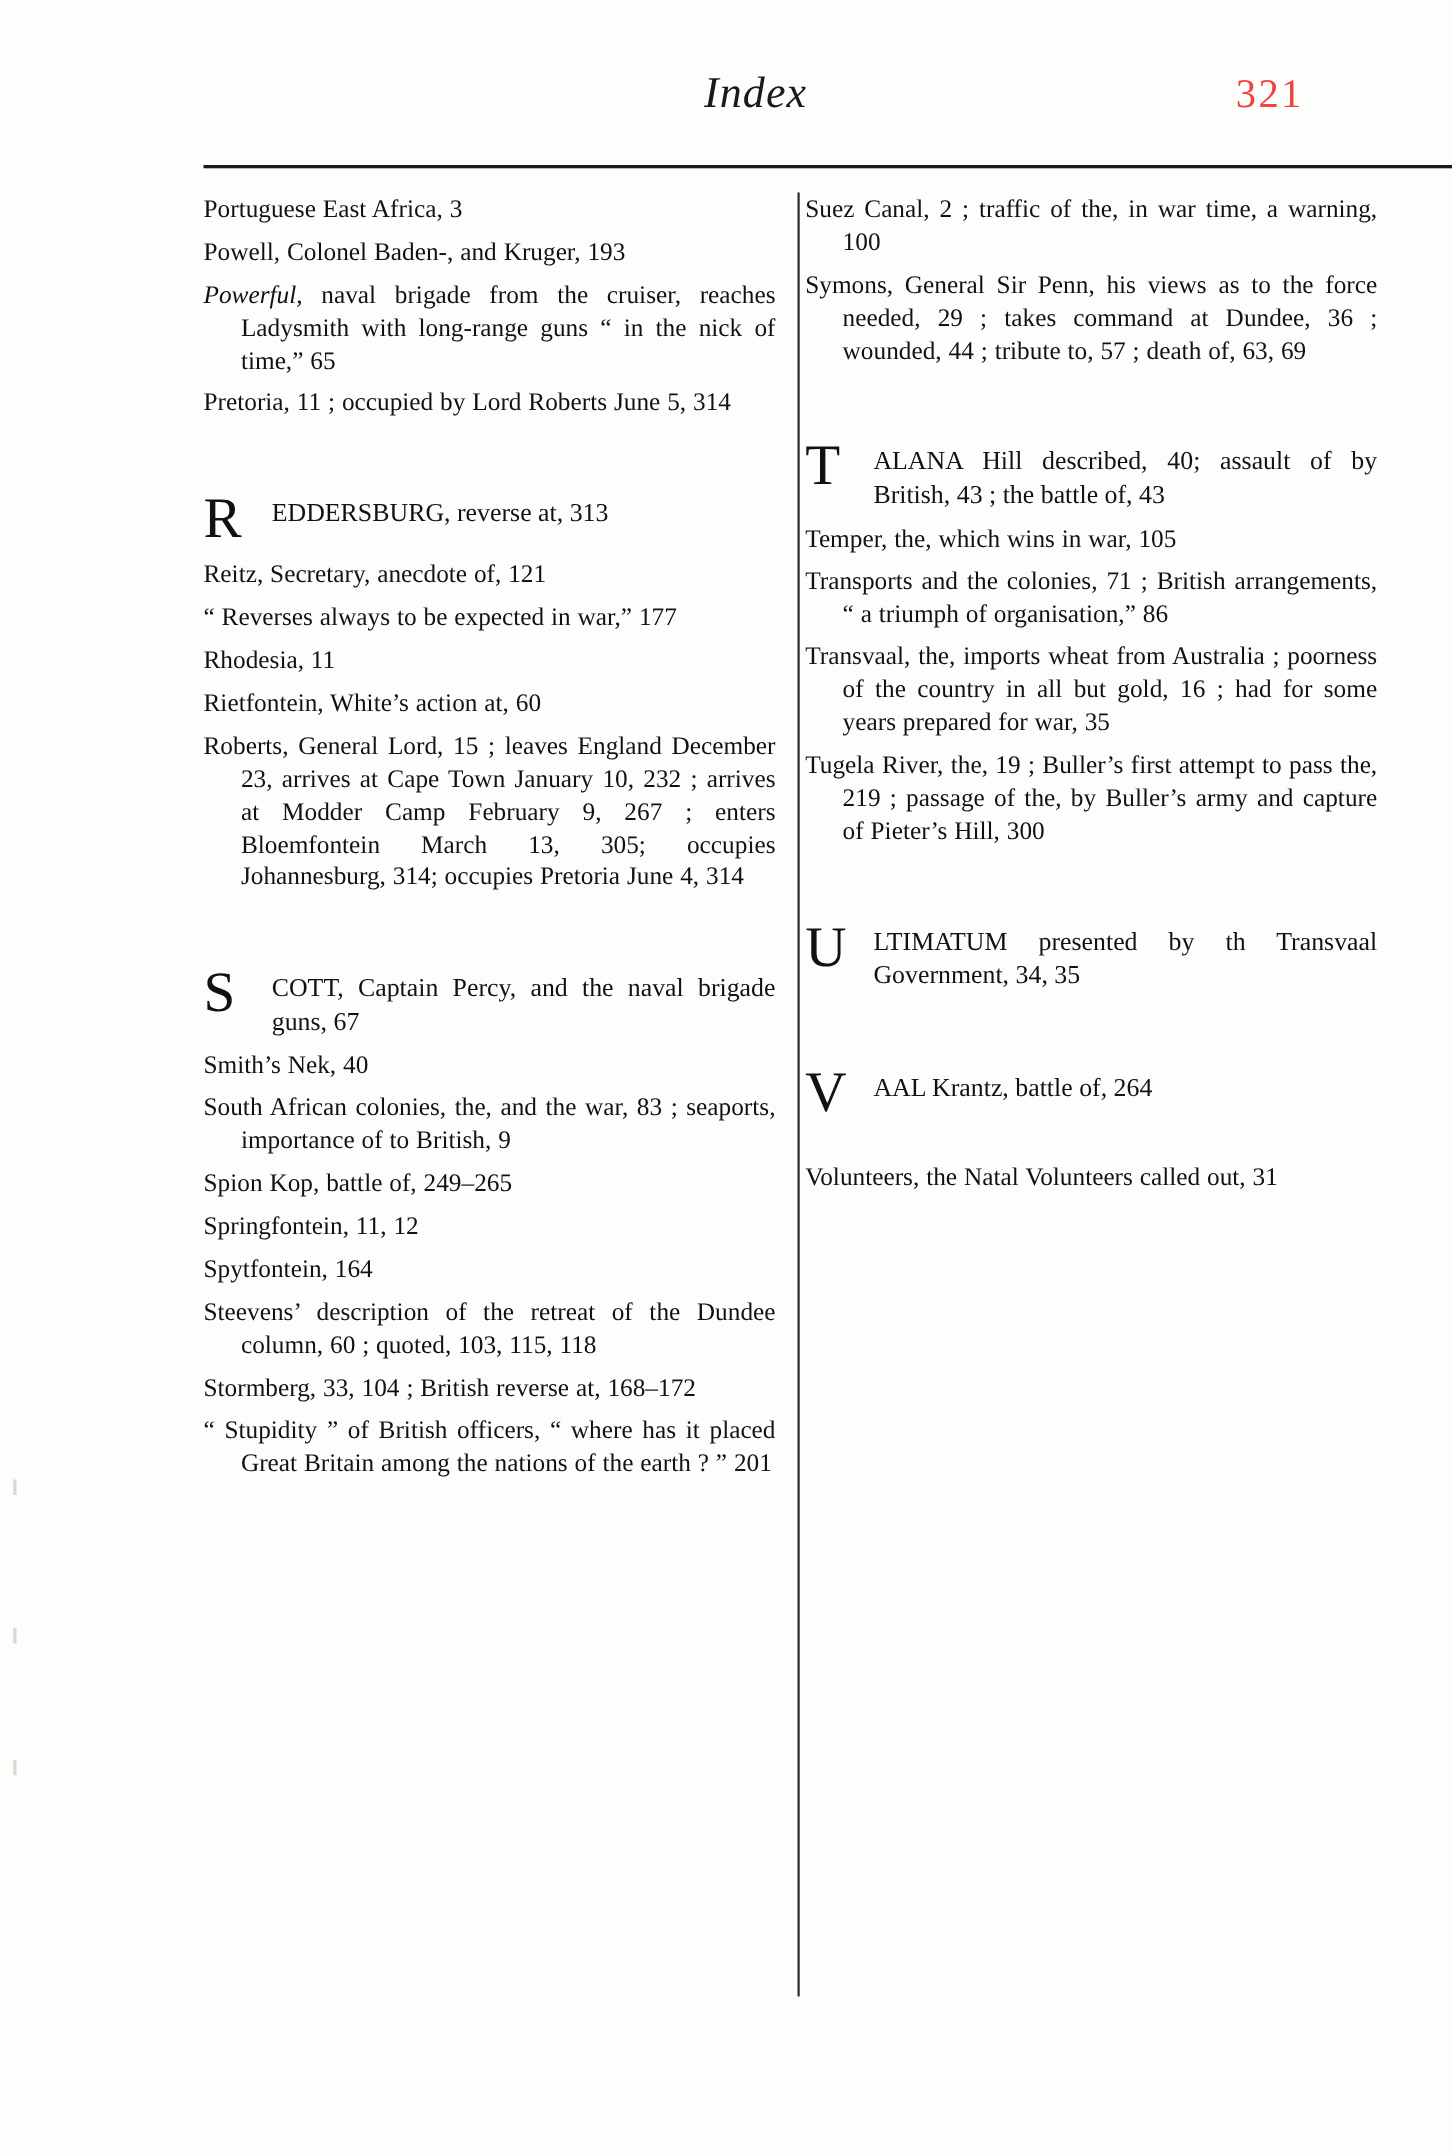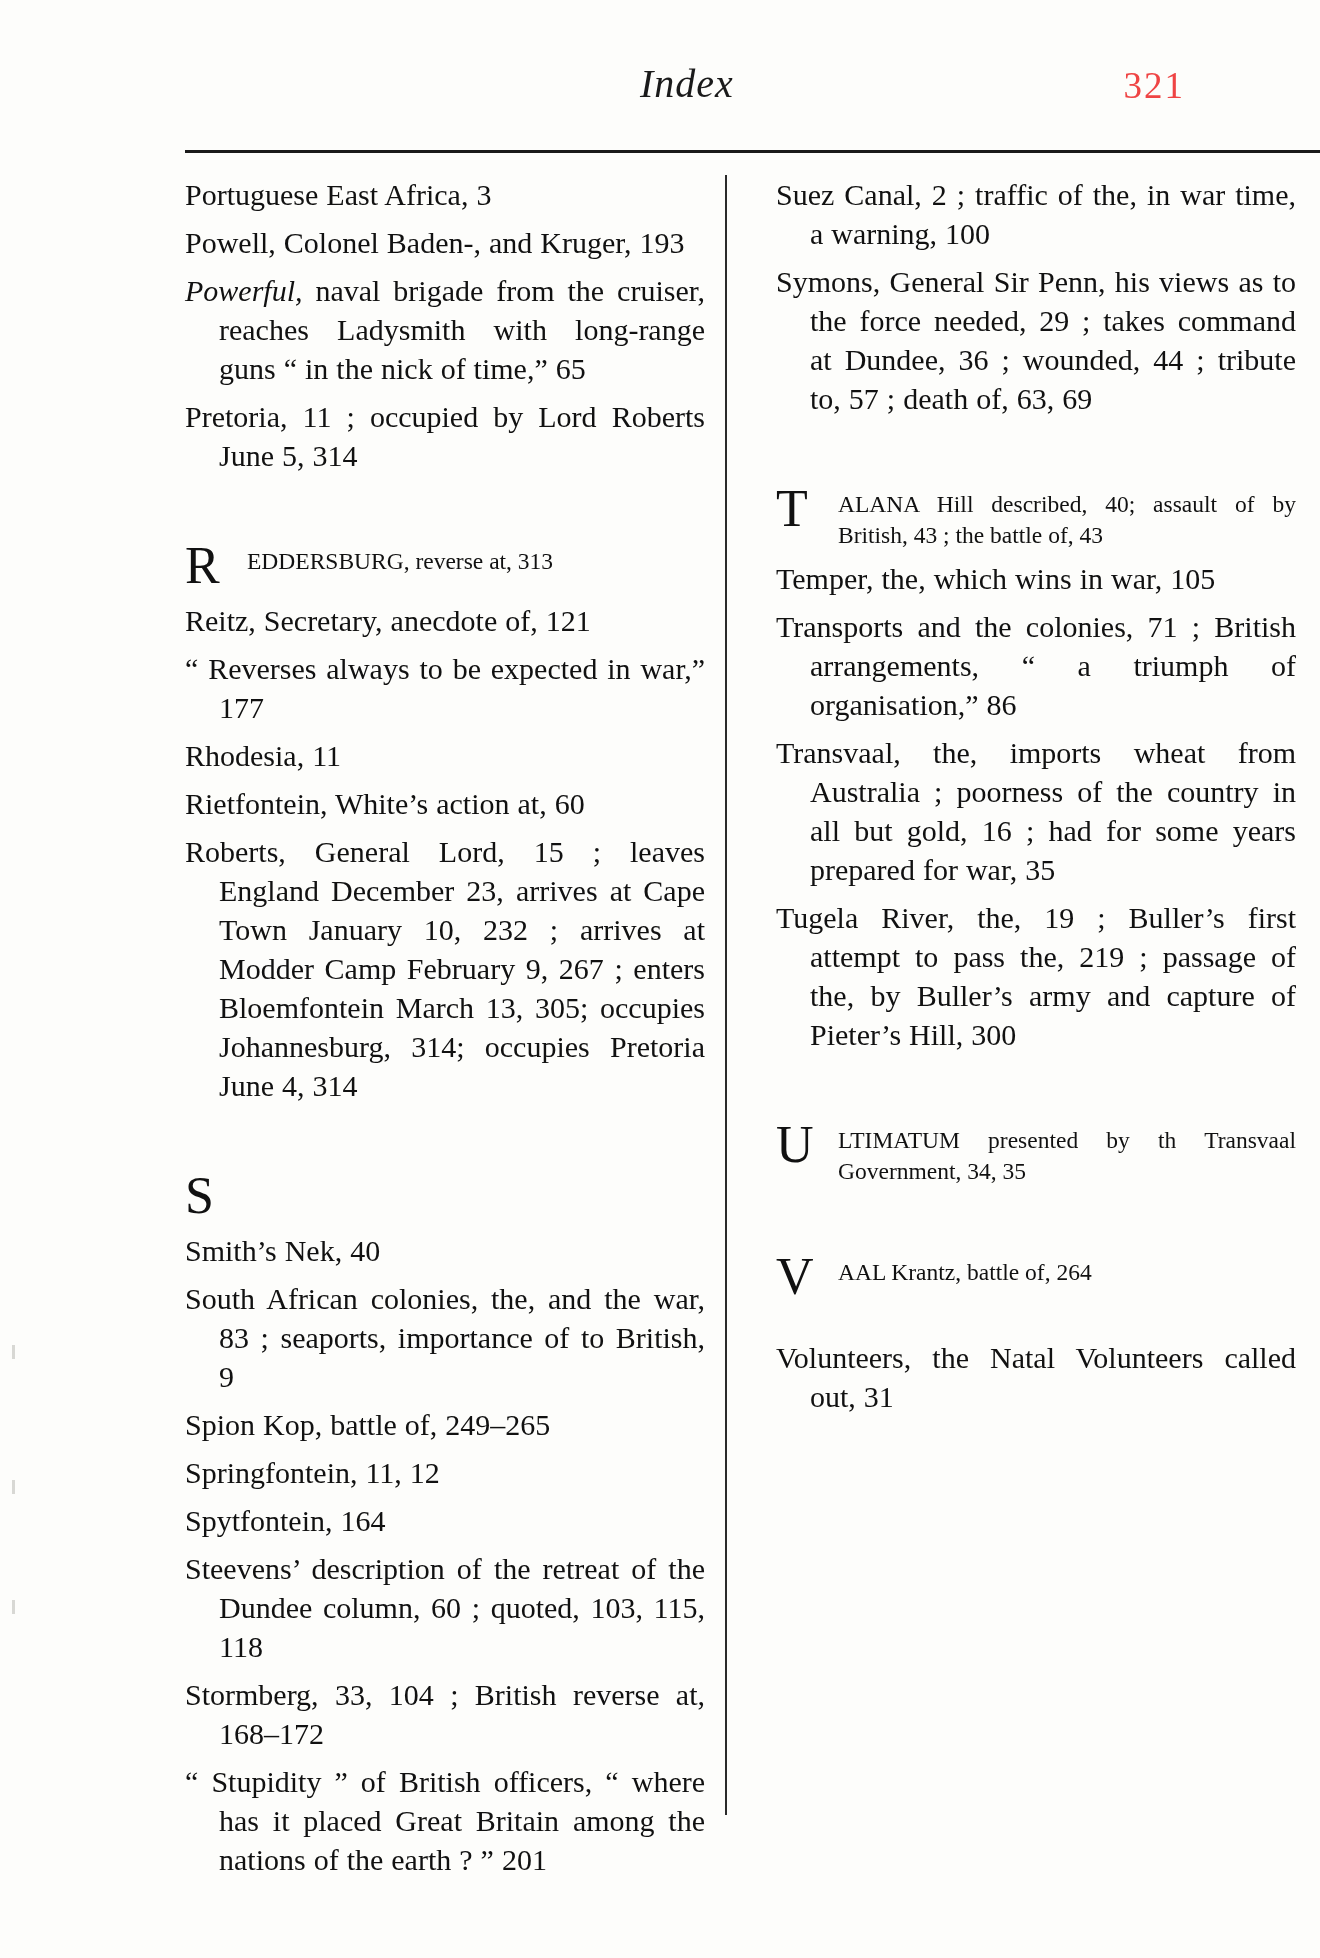--- a/index.html
+++ b/index.html
@@ -62,31 +62,31 @@
     top: 175px;
     width: 1135px;
     height: 1650px;
   }
   .col {
     position: absolute;
     top: 0;
     width: 520px;
   }
   .col-left  { left: 0; }
-  .col-right { left: 591px; }
+  .col-right { left: 547px; }
   .divider {
     position: absolute;
     left: 540px;
     top: 0;
     width: 2px;
     height: 1640px;
     background: #2a2a2a;
   }
   .entry {
-    font-size: 30px;
+    font-size: 23px;
     line-height: 1.30;
     text-align: justify;
     margin-bottom: 9px;
     text-indent: 0;
     padding-left: 34px;
     text-indent: -34px;
     word-spacing: 0.5px;
   }
   .entry i { font-style: italic; }
   .gap-sm { height: 26px; }
@@ -148,20 +148,21 @@
           <span class="firstline">EDDERSBURG, reverse at, 313</span>
         </div>
         <div class="entry">Reitz, Secretary, anecdote of, 121</div>
         <div class="entry">“ Reverses always to be expected in war,” 177</div>
         <div class="entry">Rhodesia, 11</div>
         <div class="entry">Rietfontein, White’s action at, 60</div>
         <div class="entry">Roberts, General Lord, 15 ; leaves England December 23, arrives at Cape Town January 10, 232 ; arrives at Modder Camp February 9, 267 ; enters Bloemfontein March 13, 305; occupies Johannesburg, 314; occupies Pretoria June 4, 314</div>
         <div class="gap-lg"></div>
         <div class="letter-entry">
           <span class="dropcap">S</span>
+          <span class="firstline">COTT, Captain Percy, and the naval brigade guns, 67</span>
         </div>
         <div class="entry">Smith’s Nek, 40</div>
         <div class="entry">South African colonies, the, and the war, 83 ; seaports, importance of to British, 9</div>
         <div class="entry">Spion Kop, battle of, 249–265</div>
         <div class="entry">Springfontein, 11, 12</div>
         <div class="entry">Spytfontein, 164</div>
         <div class="entry">Steevens’ description of the retreat of the Dundee column, 60 ; quoted, 103, 115, 118</div>
         <div class="entry">Stormberg, 33, 104 ; British reverse at, 168–172</div>
         <div class="entry">“ Stupidity ” of British officers, “ where has it placed Great Britain among the nations of the earth ? ” 201</div>
       </div>

